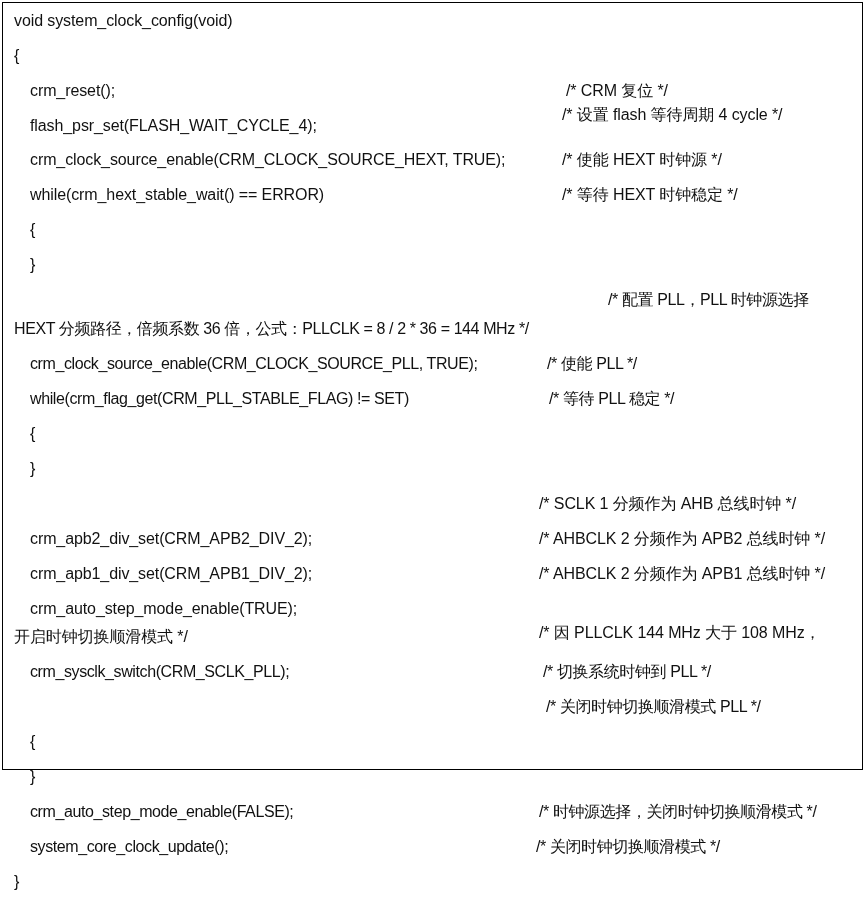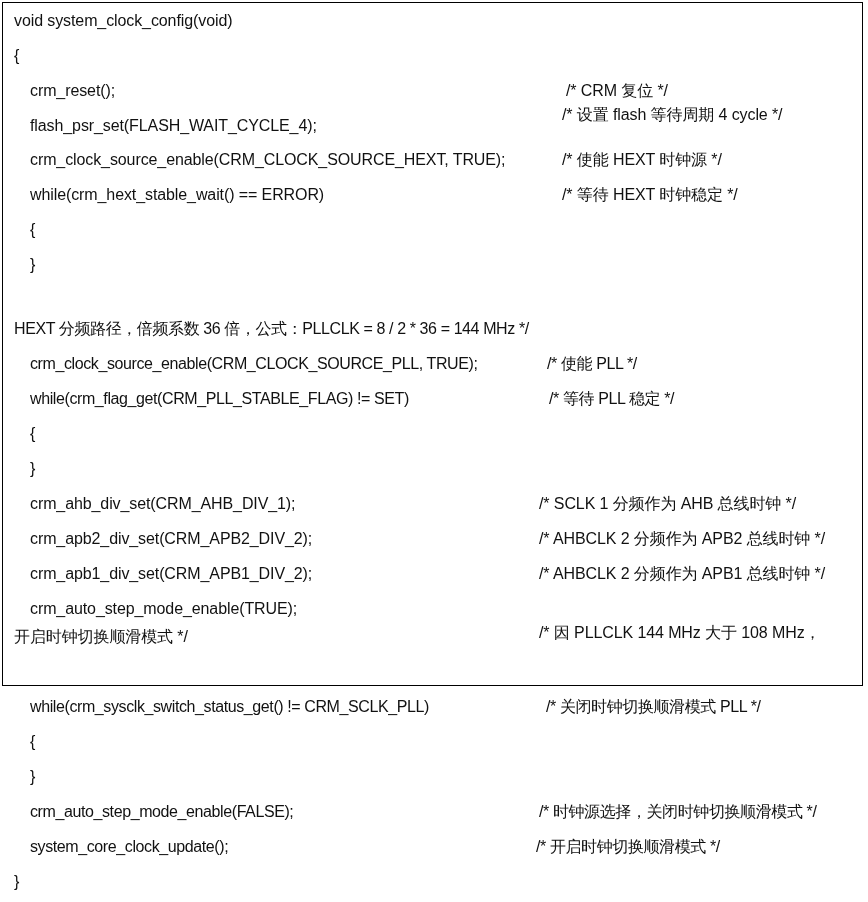--- a/index.html
+++ b/index.html
@@ -1,18 +1,18 @@
 <!DOCTYPE html>
 <html><head>
 <meta charset="utf-8">
 <style>
   html, body { margin: 0; padding: 0; background: #ffffff; }
   body { width: 868px; height: 902px; position: relative; overflow: hidden;
          font-family: "Liberation Sans", "DejaVu Sans", sans-serif; color: #111; }
-  .box { position: absolute; left: 2px; top: 2px; width: 861px; height: 684px;
+  .box { position: absolute; left: 2px; top: 2px; width: 861px; height: 768px;
          border: 1px solid #000; box-sizing: border-box; }
   .line { position: absolute; font-size: 16px; white-space: nowrap; line-height: 20px; letter-spacing: -0.1px; }
 </style>
 </head>
 <body>
 
 <div class="box">
 
   <div class="line" style="left:11px;top:8px">void system_clock_config(void)</div>
   <div class="line" style="left:11px;top:43px">{</div>
@@ -25,51 +25,52 @@
 
   <div class="line" style="left:559px;top:147px">/*  使能 HEXT 时钟源  */</div>
   <div class="line" style="left:27px;top:147px">crm_clock_source_enable(CRM_CLOCK_SOURCE_HEXT, TRUE);</div>
 
   <div class="line" style="left:27px;top:182px">while(crm_hext_stable_wait() == ERROR)</div>
   <div class="line" style="left:559px;top:182px">/*  等待 HEXT 时钟稳定  */</div>
 
   <div class="line" style="left:27px;top:217px">{</div>
   <div class="line" style="left:27px;top:252px">}</div>
 
+  <div class="line" style="left:605px;top:287px;letter-spacing:-0.4px">/*  配置 PLL，PLL 时钟源选择</div>
   <div class="line" style="left:11px;top:316px;letter-spacing:-0.4px">HEXT 分频路径，倍频系数 36 倍，公式：PLLCLK = 8 / 2 * 36 = 144 MHz */</div>
 
   <div class="line" style="left:27px;top:351px;letter-spacing:-0.4px">crm_clock_source_enable(CRM_CLOCK_SOURCE_PLL, TRUE);</div>
   <div class="line" style="left:544px;top:351px;letter-spacing:-0.4px">/*  使能 PLL */</div>
 
   <div class="line" style="left:27px;top:386px;letter-spacing:-0.4px">while(crm_flag_get(CRM_PLL_STABLE_FLAG) != SET)</div>
   <div class="line" style="left:546px;top:386px;letter-spacing:-0.4px">/*  等待 PLL 稳定  */</div>
 
   <div class="line" style="left:27px;top:421px">{</div>
   <div class="line" style="left:27px;top:456px">}</div>
 
-  <div class="line" style="left:27px;top:491px">crm_ahb_div_set(CRM_AHB_DIV_1);</div>
   <div class="line" style="left:536px;top:491px">/* SCLK 1 分频作为 AHB 总线时钟  */</div>
 
   <div class="line" style="left:27px;top:526px">crm_apb2_div_set(CRM_APB2_DIV_2);</div>
   <div class="line" style="left:536px;top:526px">/* AHBCLK 2 分频作为 APB2 总线时钟  */</div>
 
   <div class="line" style="left:27px;top:561px">crm_apb1_div_set(CRM_APB1_DIV_2);</div>
   <div class="line" style="left:536px;top:561px">/* AHBCLK 2 分频作为 APB1 总线时钟  */</div>
 
   <div class="line" style="left:27px;top:596px">crm_auto_step_mode_enable(TRUE);</div>
   <div class="line" style="left:536px;top:620px">/*  因 PLLCLK 144 MHz  大于 108 MHz，</div>
   <div class="line" style="left:11px;top:624px">开启时钟切换顺滑模式 */</div>
 
+  <div class="line" style="left:27px;top:659px;letter-spacing:-0.4px">crm_sysclk_switch(CRM_SCLK_PLL);</div>
+  <div class="line" style="left:540px;top:659px;letter-spacing:-0.4px">/*  切换系统时钟到 PLL */</div>
 
-  <div class="line" style="left:27px;top:694px;letter-spacing:-0.4px">while(crm_sysclk_switch_status_get() != CRM_SCLK_PLL)</div>
   <div class="line" style="left:543px;top:694px;letter-spacing:-0.4px">/*  关闭时钟切换顺滑模式 PLL */</div>
 
   <div class="line" style="left:27px;top:729px">{</div>
   <div class="line" style="left:27px;top:764px">}</div>
 
   <div class="line" style="left:27px;top:799px;letter-spacing:-0.4px">crm_auto_step_mode_enable(FALSE);</div>
   <div class="line" style="left:536px;top:799px;letter-spacing:-0.4px">/*  时钟源选择，关闭时钟切换顺滑模式 */</div>
 
   <div class="line" style="left:27px;top:834px;letter-spacing:-0.4px">system_core_clock_update();</div>
-  <div class="line" style="left:533px;top:834px;letter-spacing:-0.4px">/*  开启时钟切换顺滑模式  */</div>
+  <div class="line" style="left:533px;top:834px;letter-spacing:-0.4px">/*  关闭时钟切换顺滑模式  */</div>
 
   <div class="line" style="left:11px;top:869px">}</div>
 </div>
 
 </body></html>

